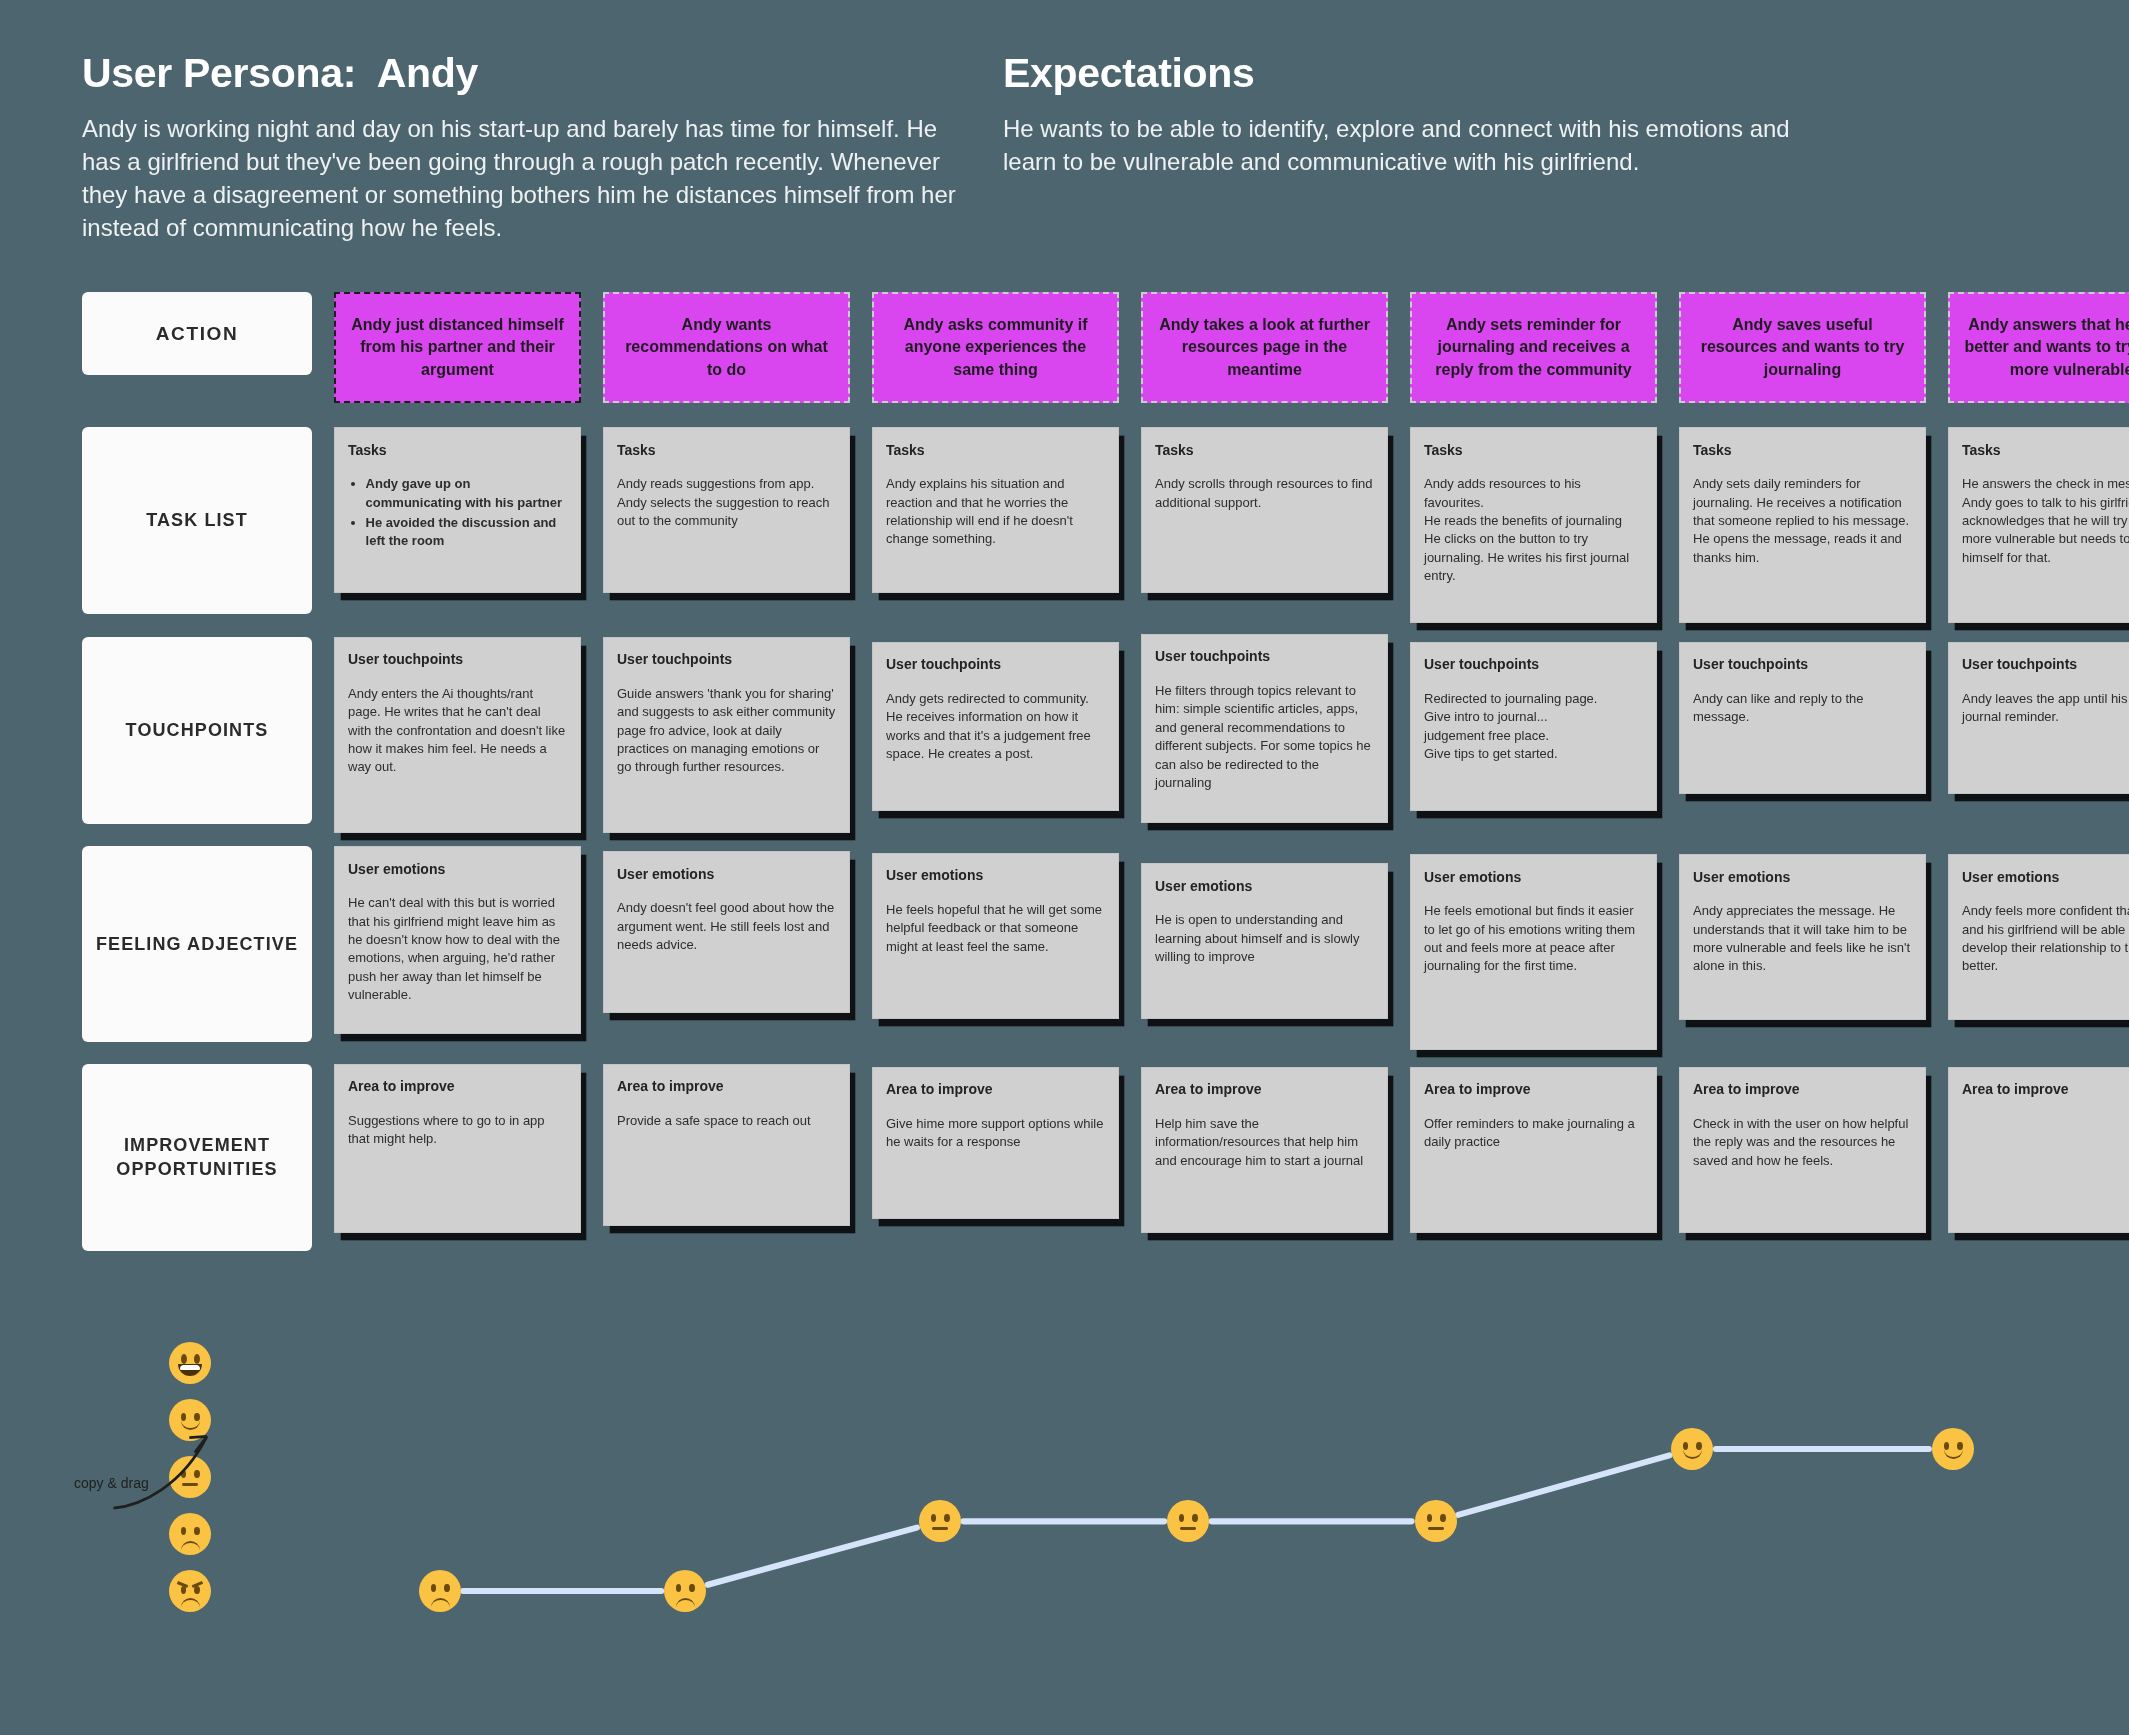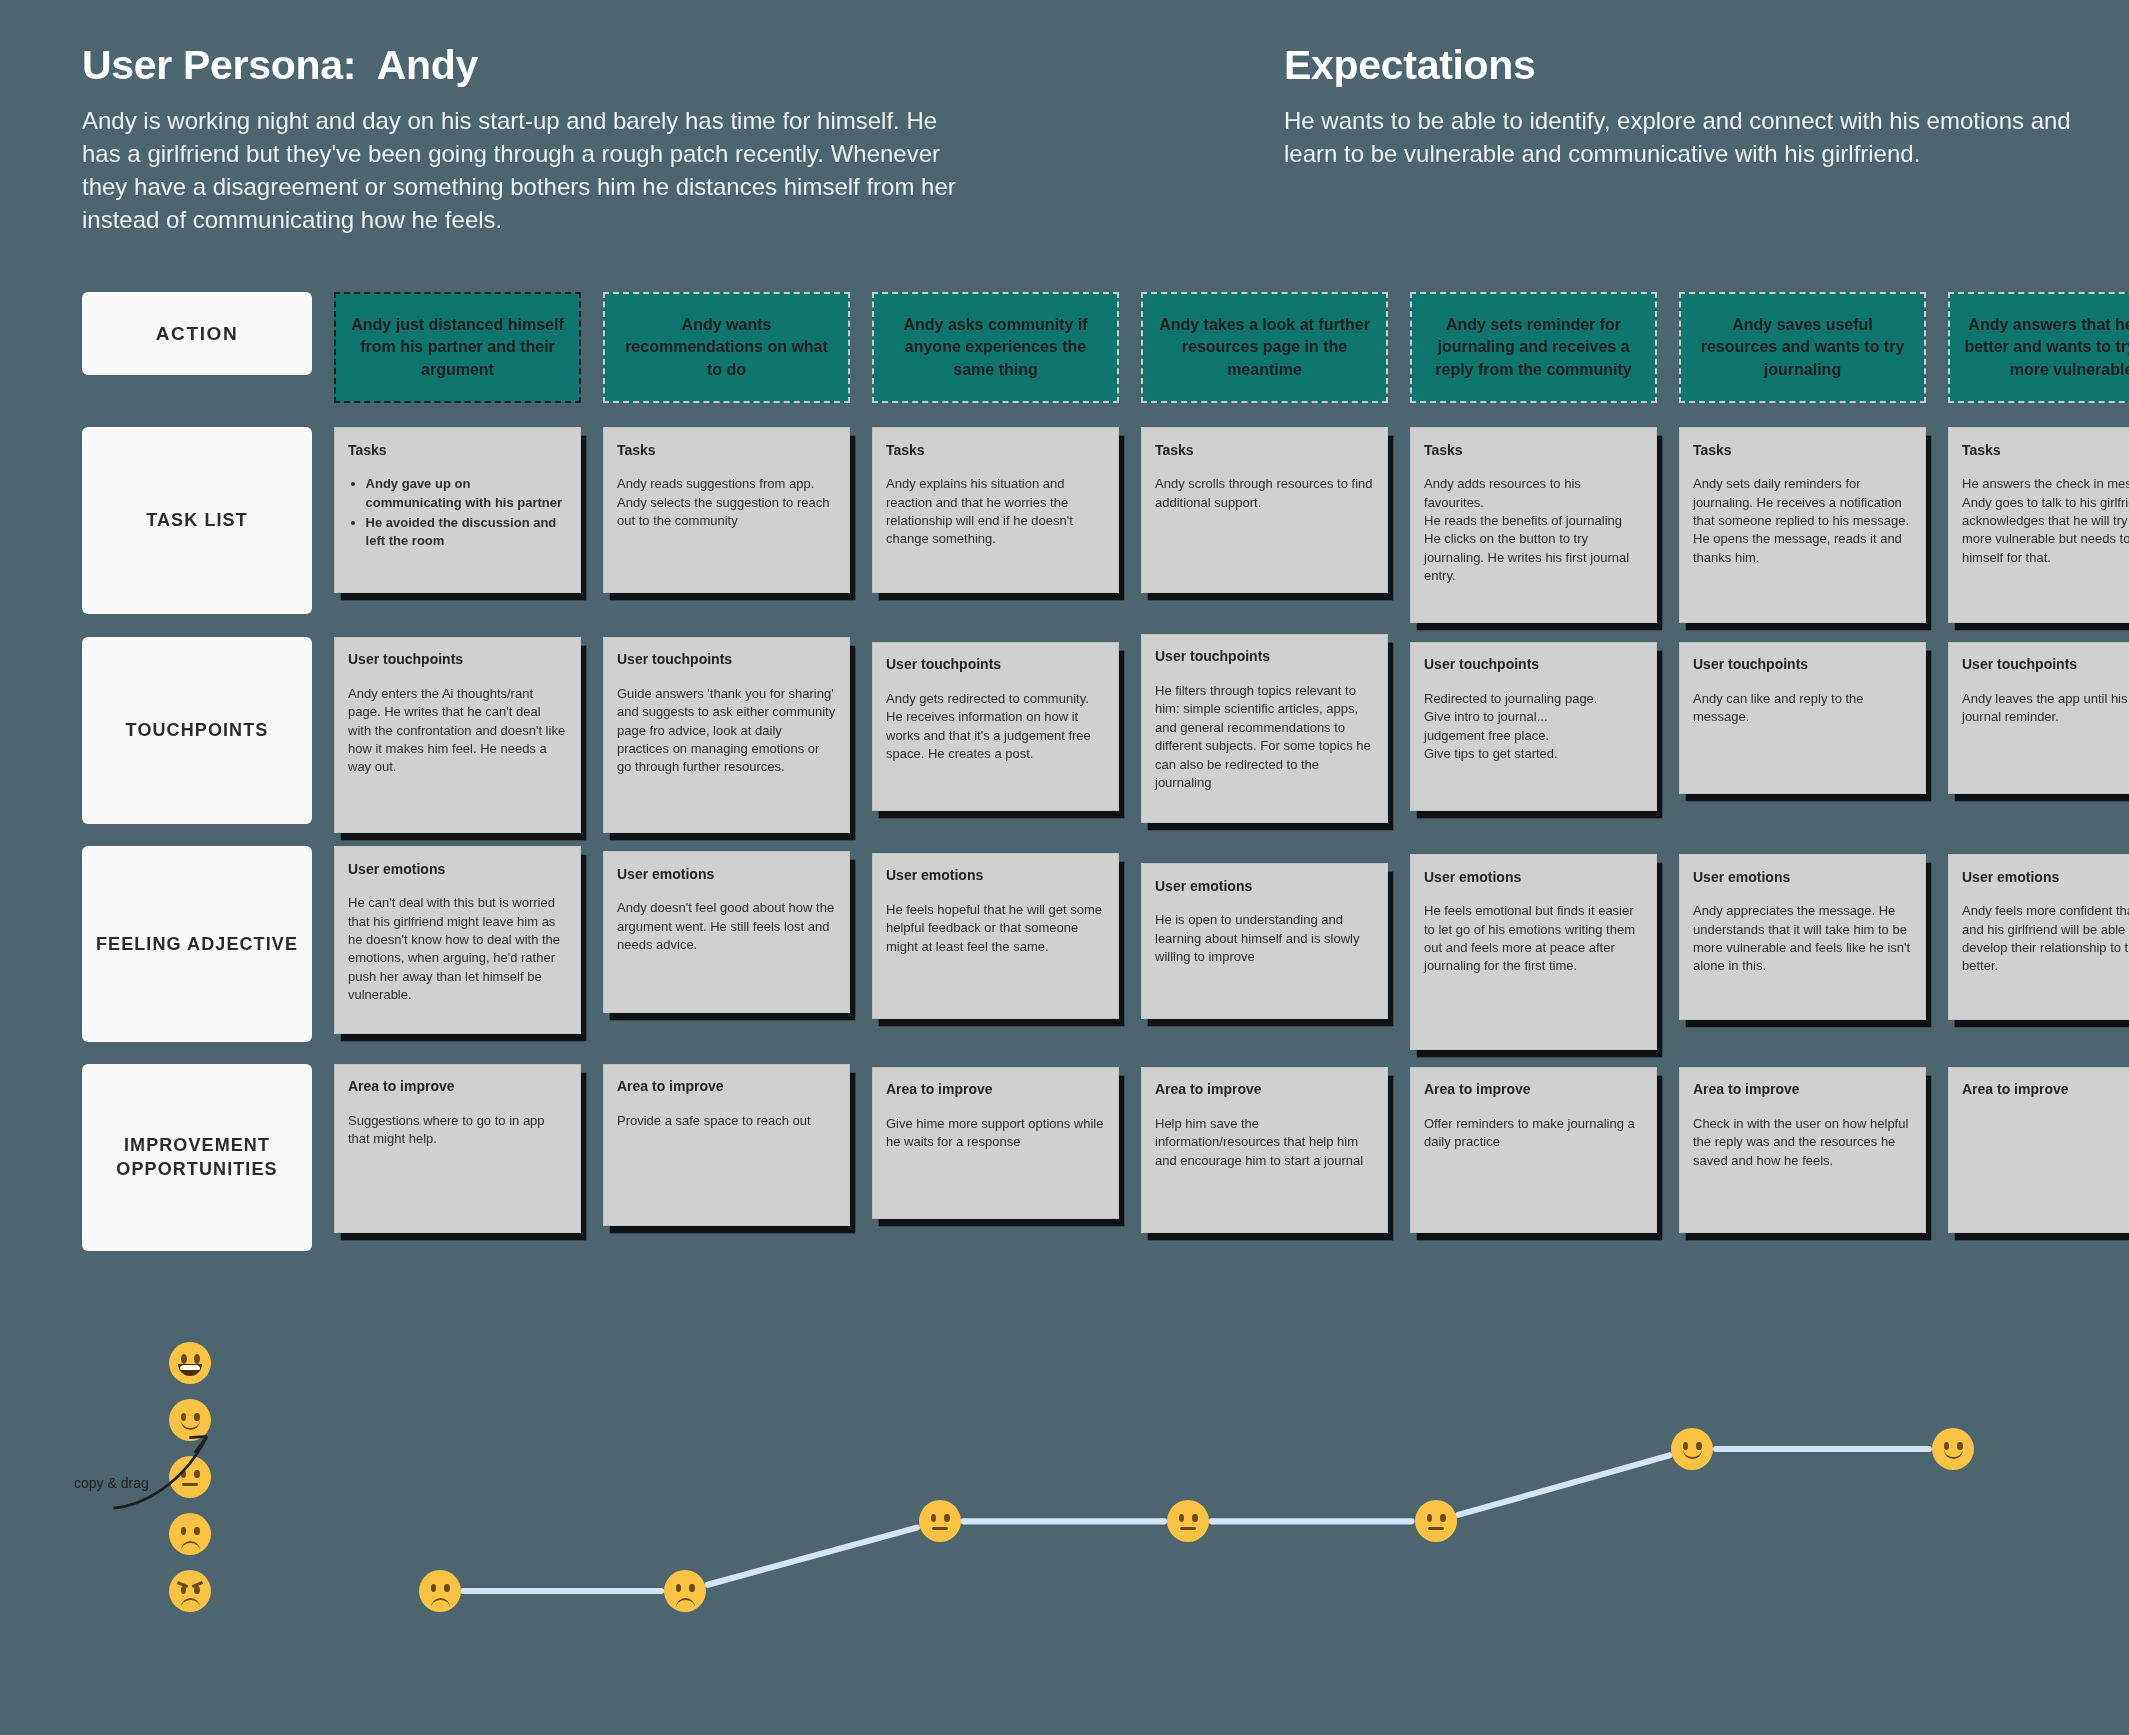--- a/index.html
+++ b/index.html
@@ -5,21 +5,21 @@
   * { box-sizing: border-box; margin: 0; padding: 0; }
   html, body { width: 2129px; height: 1736px; }
   body {
     background: #4d656e;
     font-family: "Liberation Sans", sans-serif;
     position: relative;
     overflow: hidden;
   }
 
   
-  .header { position: absolute; top: 42px; left: 0; width: 100%; display: flex; justify-content: space-between; }
+  .header { position: absolute; top: 50px; left: 0; width: 100%; display: flex; }
   .hdr-col { color: #ffffff; }
   .hdr-col.persona { margin-left: 82px; width: 893px; }
   .hdr-col.expect  { margin-left: 28px;  width: 845px; }
   .hdr-title {
     font-size: 41px; font-weight: 700; letter-spacing: -0.3px;
     color: #ffffff; margin-bottom: 15px; white-space: pre;
   }
   .hdr-body {
     font-size: 24px; line-height: 1.38; color: #eef1f2; font-weight: 400;
   }
@@ -33,21 +33,21 @@
     color: #2b2b2b; font-weight: 700; letter-spacing: 1.1px;
     font-size: 18px; line-height: 1.35; padding: 6.8px;
   }
   .cells { display: flex; }
   .cell { width: 247px; flex: 0 0 247px; margin-left: 22px; position: relative; }
 
   
   .r-action { margin-bottom: 24px; }
   .r-action .row-label { height: 83px; font-size: 19px; letter-spacing: 1.6px; }
   .act-card {
-    background: #0f766e; border: 2px dashed #c9cdcf; height: 111px;
+    background: #d946ef; border: 2px dashed #c9cdcf; height: 111px;
     display: flex; align-items: center; justify-content: center; text-align: center;
     font-size: 16px; font-weight: 700; color: #1d1d1d; line-height: 1.38;
     padding: 6.8px 10.8px;
   }
   .act-card.active { border-color: #1d1d1d; }
 
   
   .note {
     background: #d0d0d0; padding: 13.5px 13px 15px 13px;
     box-shadow: 6px 8px 0 -0.7px rgba(0,0,0,0.82);

